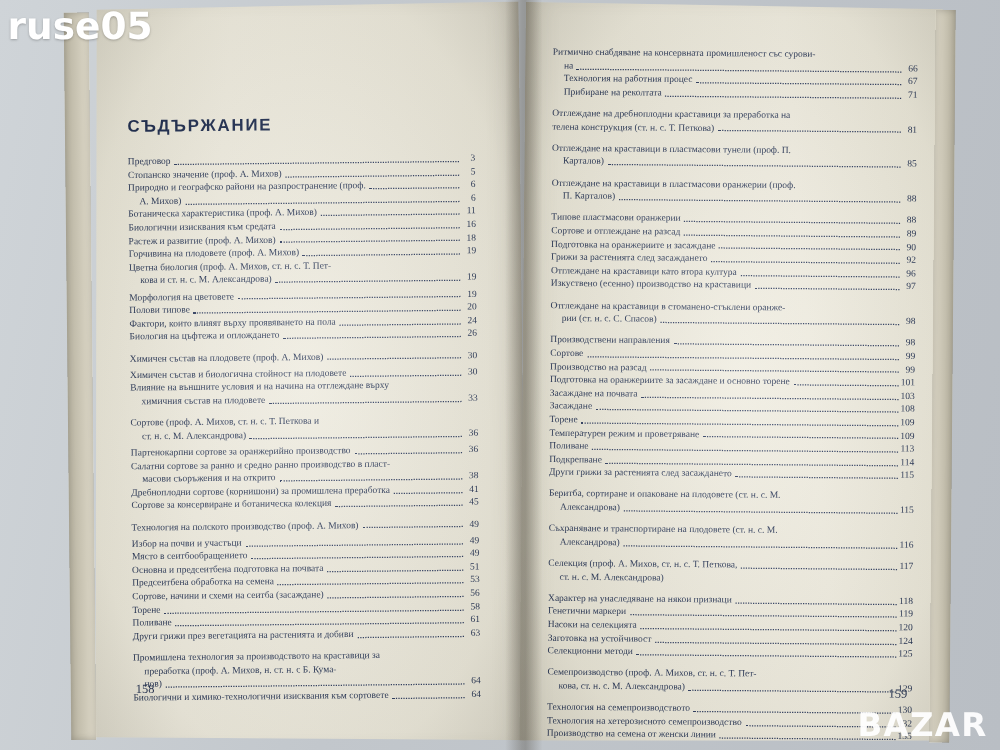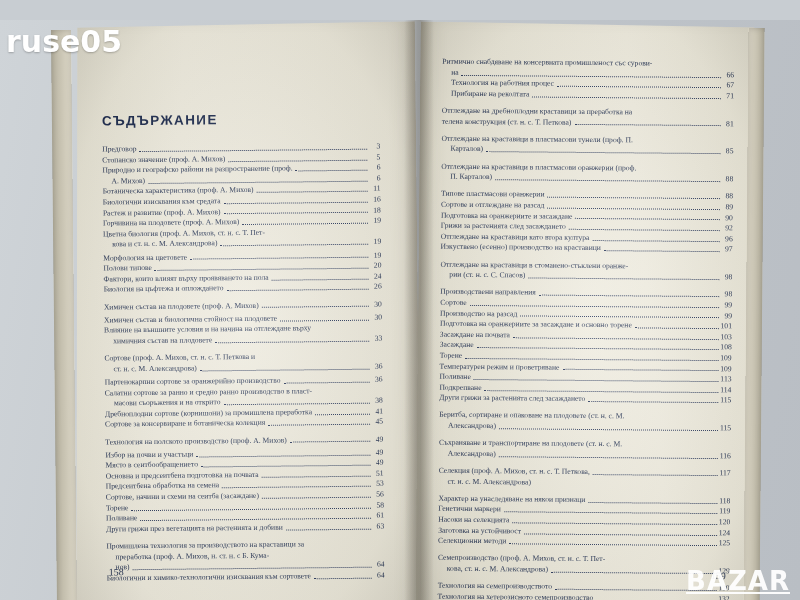--- a/index.html
+++ b/index.html
@@ -12,21 +12,20 @@
     height: 600px;
     overflow: hidden;
     font-family: "Liberation Serif", serif;
     position: relative;
   }
 
   #scene {
     position: absolute;
     inset: 0;
     background: linear-gradient(100deg, #cfd4d8 0%, #c2c7cc 40%, #b9bec4 100%);
-    margin-top: 20px;
   }
 
   
   #watermark {
     position: absolute;
     left: 6px;
     top: 4px;
     font-family: "DejaVu Sans", sans-serif;
     font-size: 30px;
     font-weight: bold;
@@ -40,21 +39,20 @@
     position: absolute;
     right: 10px;
     bottom: 4px;
     font-family: "DejaVu Sans", sans-serif;
     font-size: 26px;
     font-weight: bold;
     color: #ffffff;
     letter-spacing: 1px;
     z-index: 40;
     opacity: 0.95;
-    text-decoration: underline;
   }
 
   
   #book {
     position: absolute;
     left: 52px;
     top: 0px;
     width: 710px;
     height: 600px;
   }

